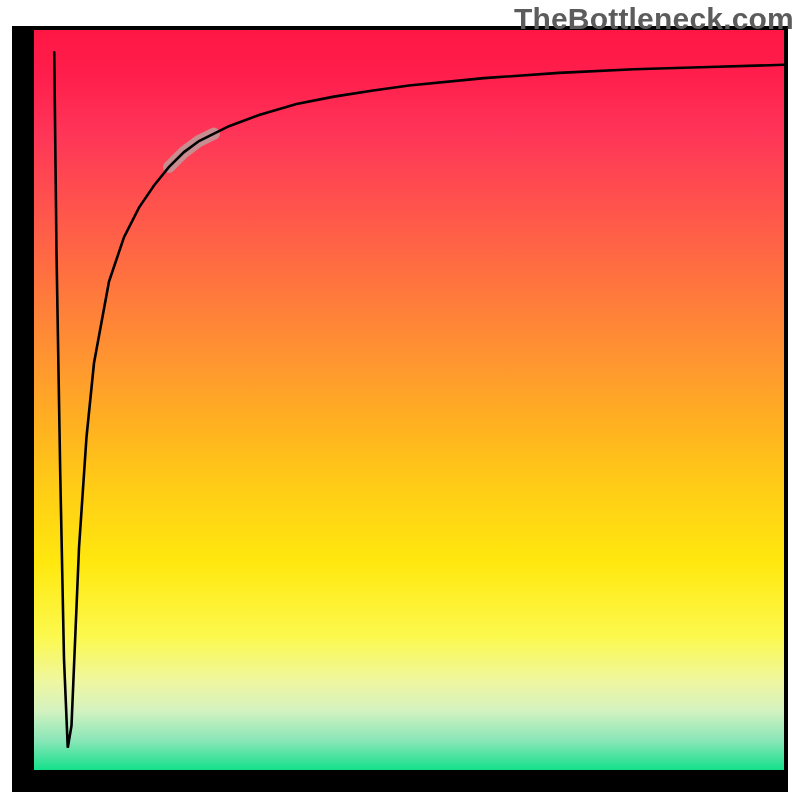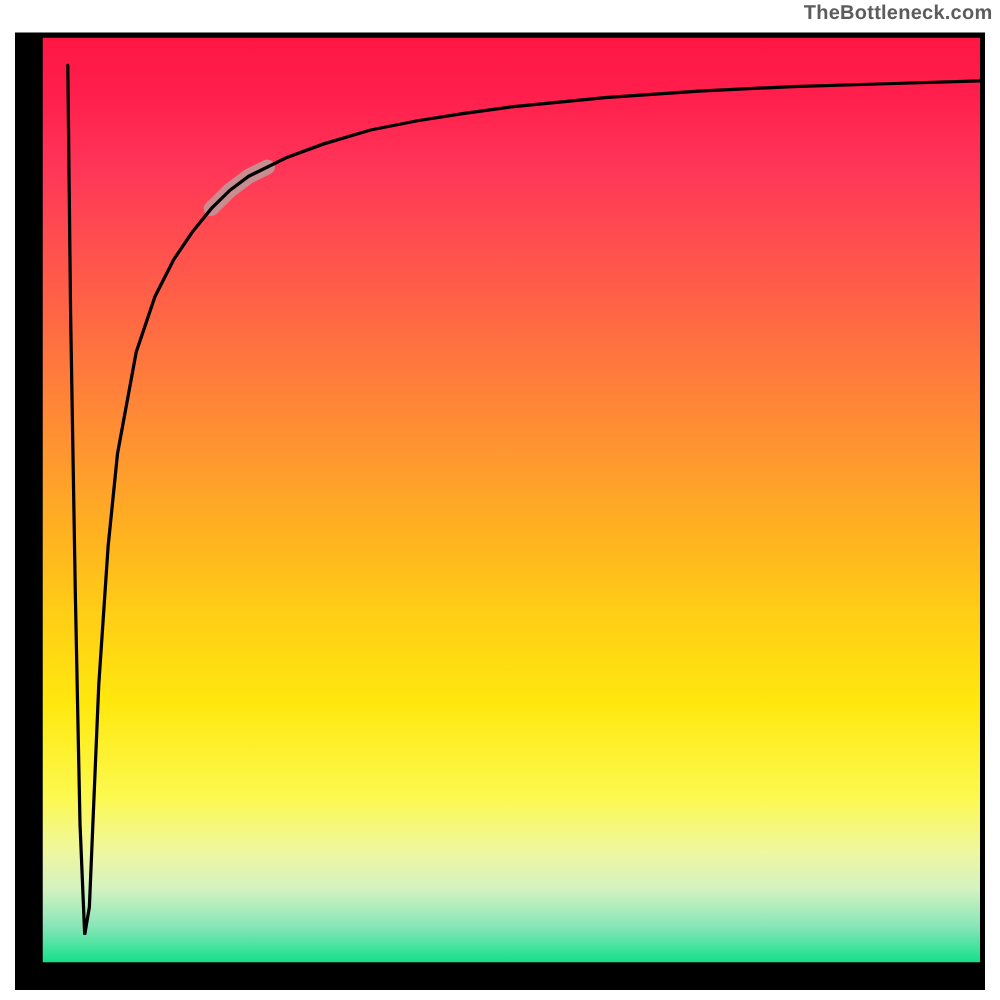--- a/index.html
+++ b/index.html
@@ -13,21 +13,21 @@
   }
   .frame {
     position: relative;
     width: 800px;
     height: 800px;
   }
   .watermark {
     position: absolute;
     top: 2px;
     right: 6px;
-    font-size: 16px;
+    font-size: 30px;
     font-weight: 600;
     color: #5c5c5c;
     letter-spacing: 0.2px;
     z-index: 10;
     user-select: none;
     margin-left: 28px;
   }
   .plot-outer {
     position: absolute;
     left: 12px;

